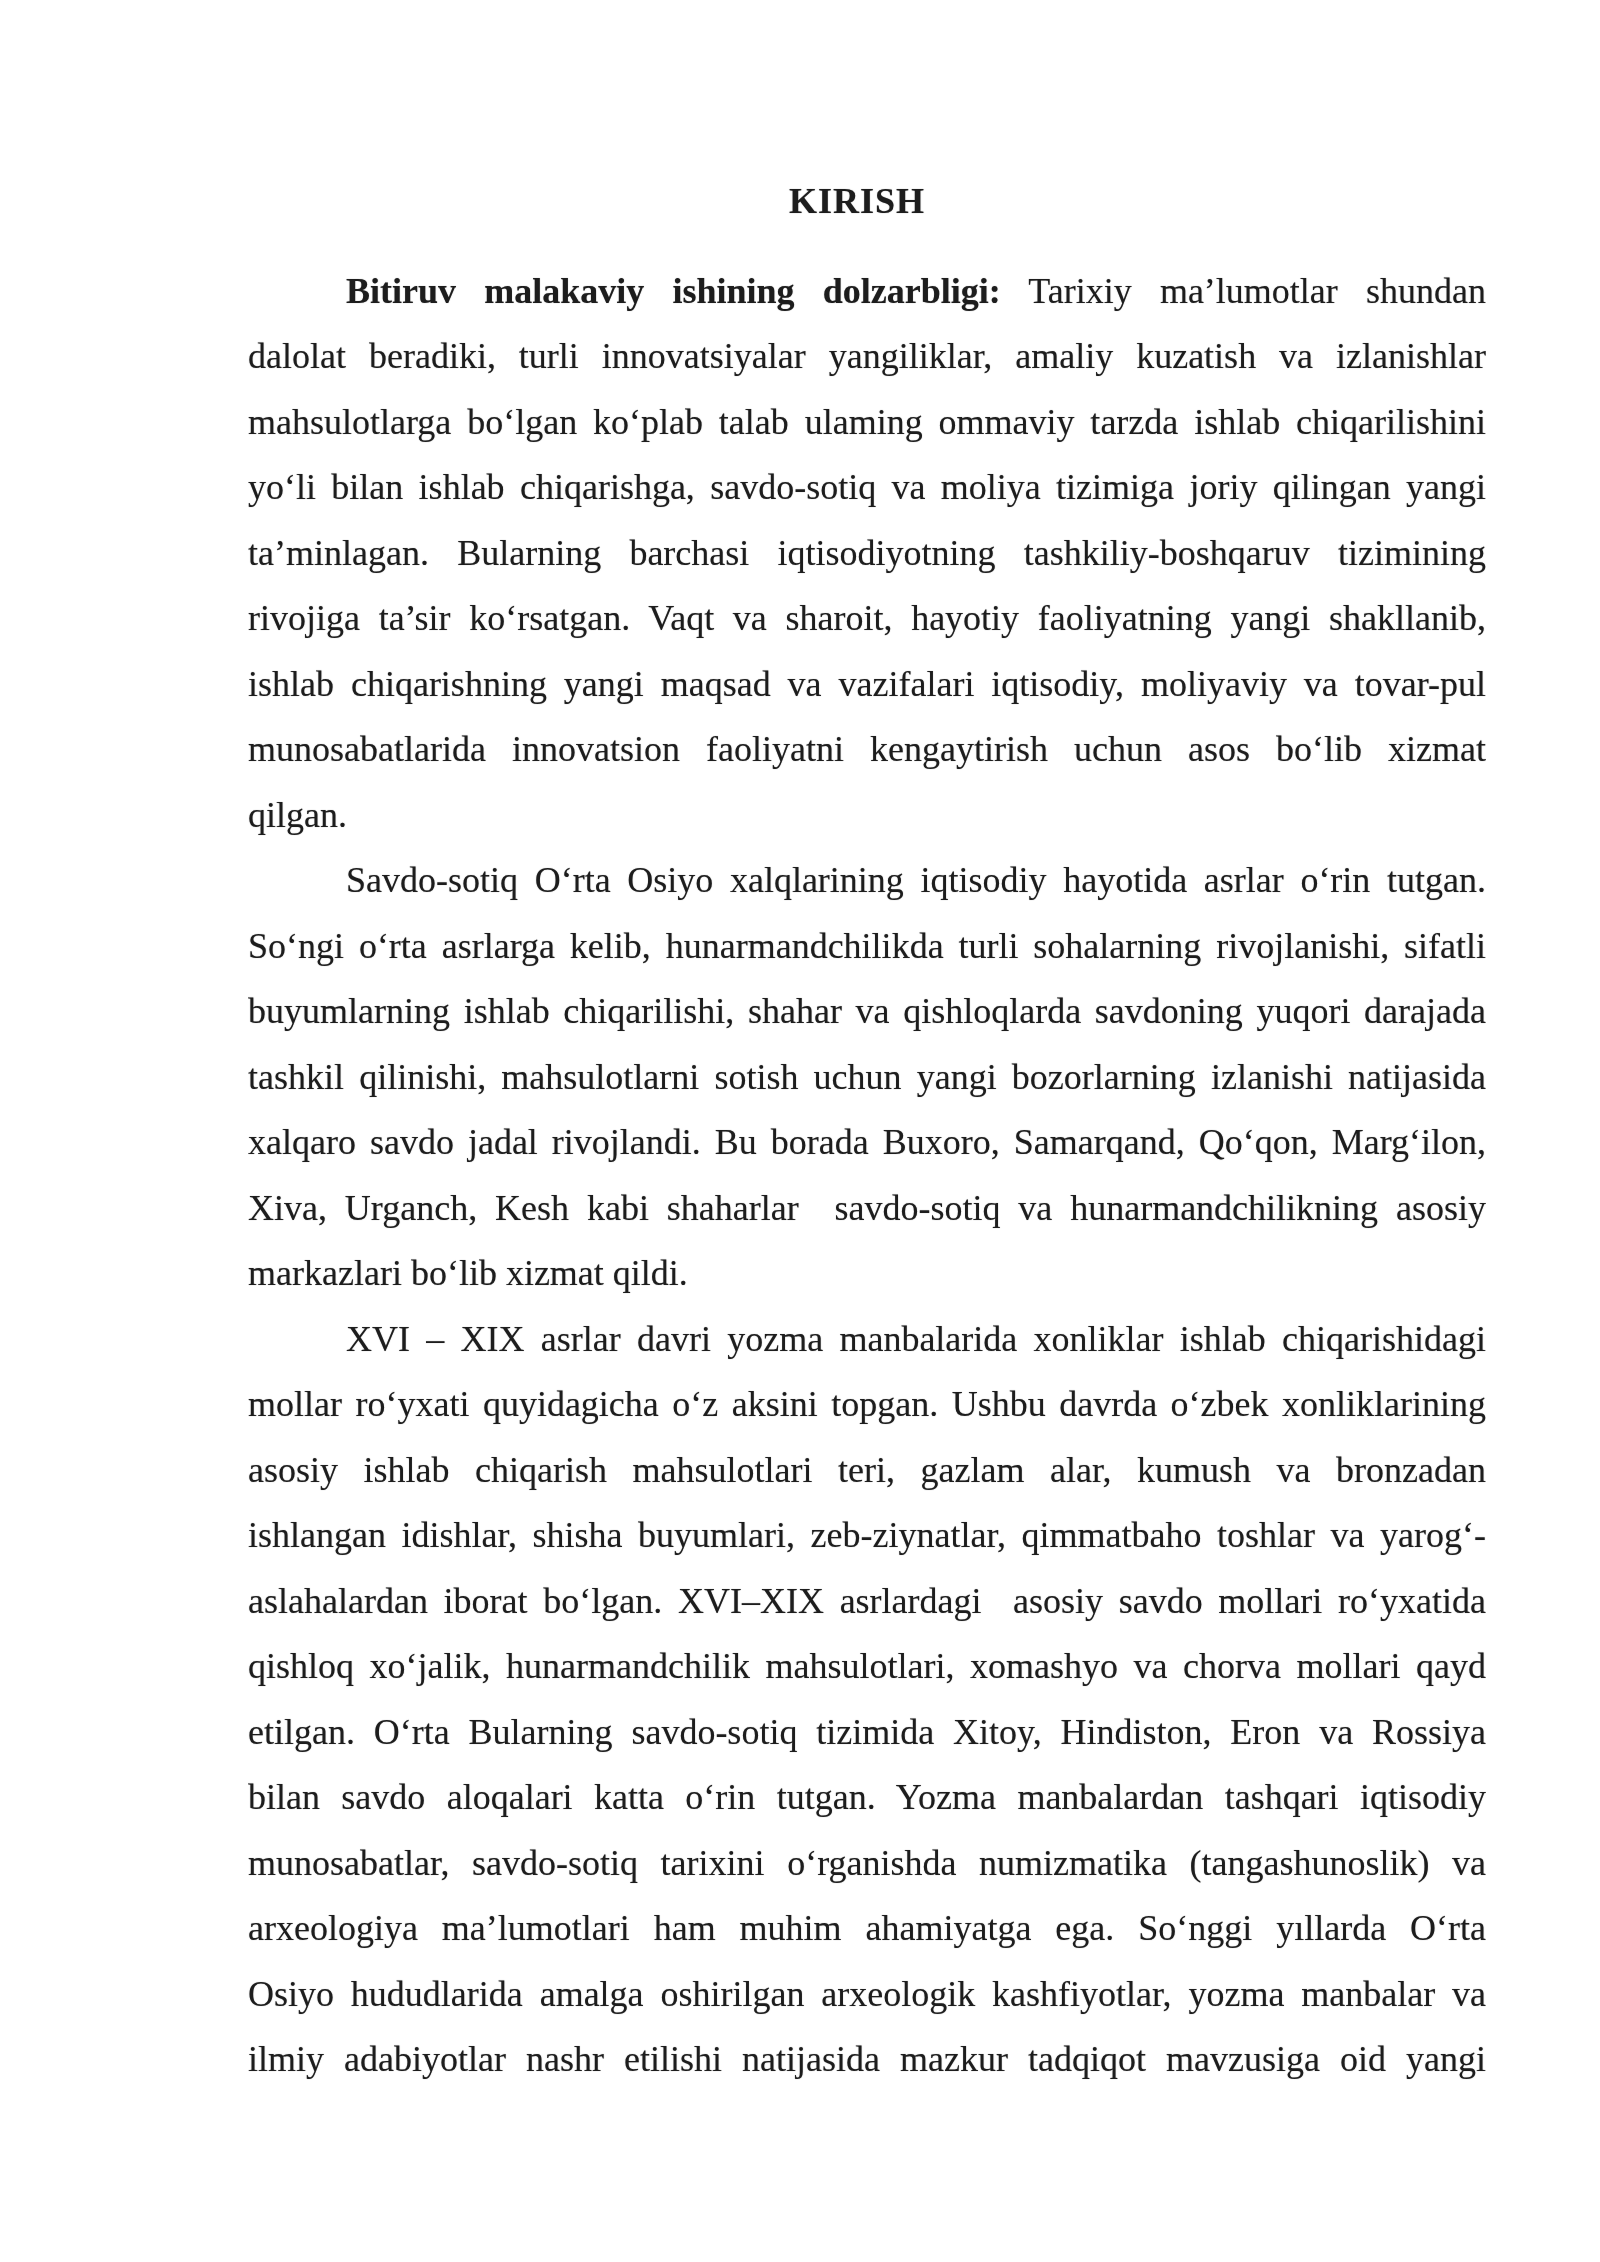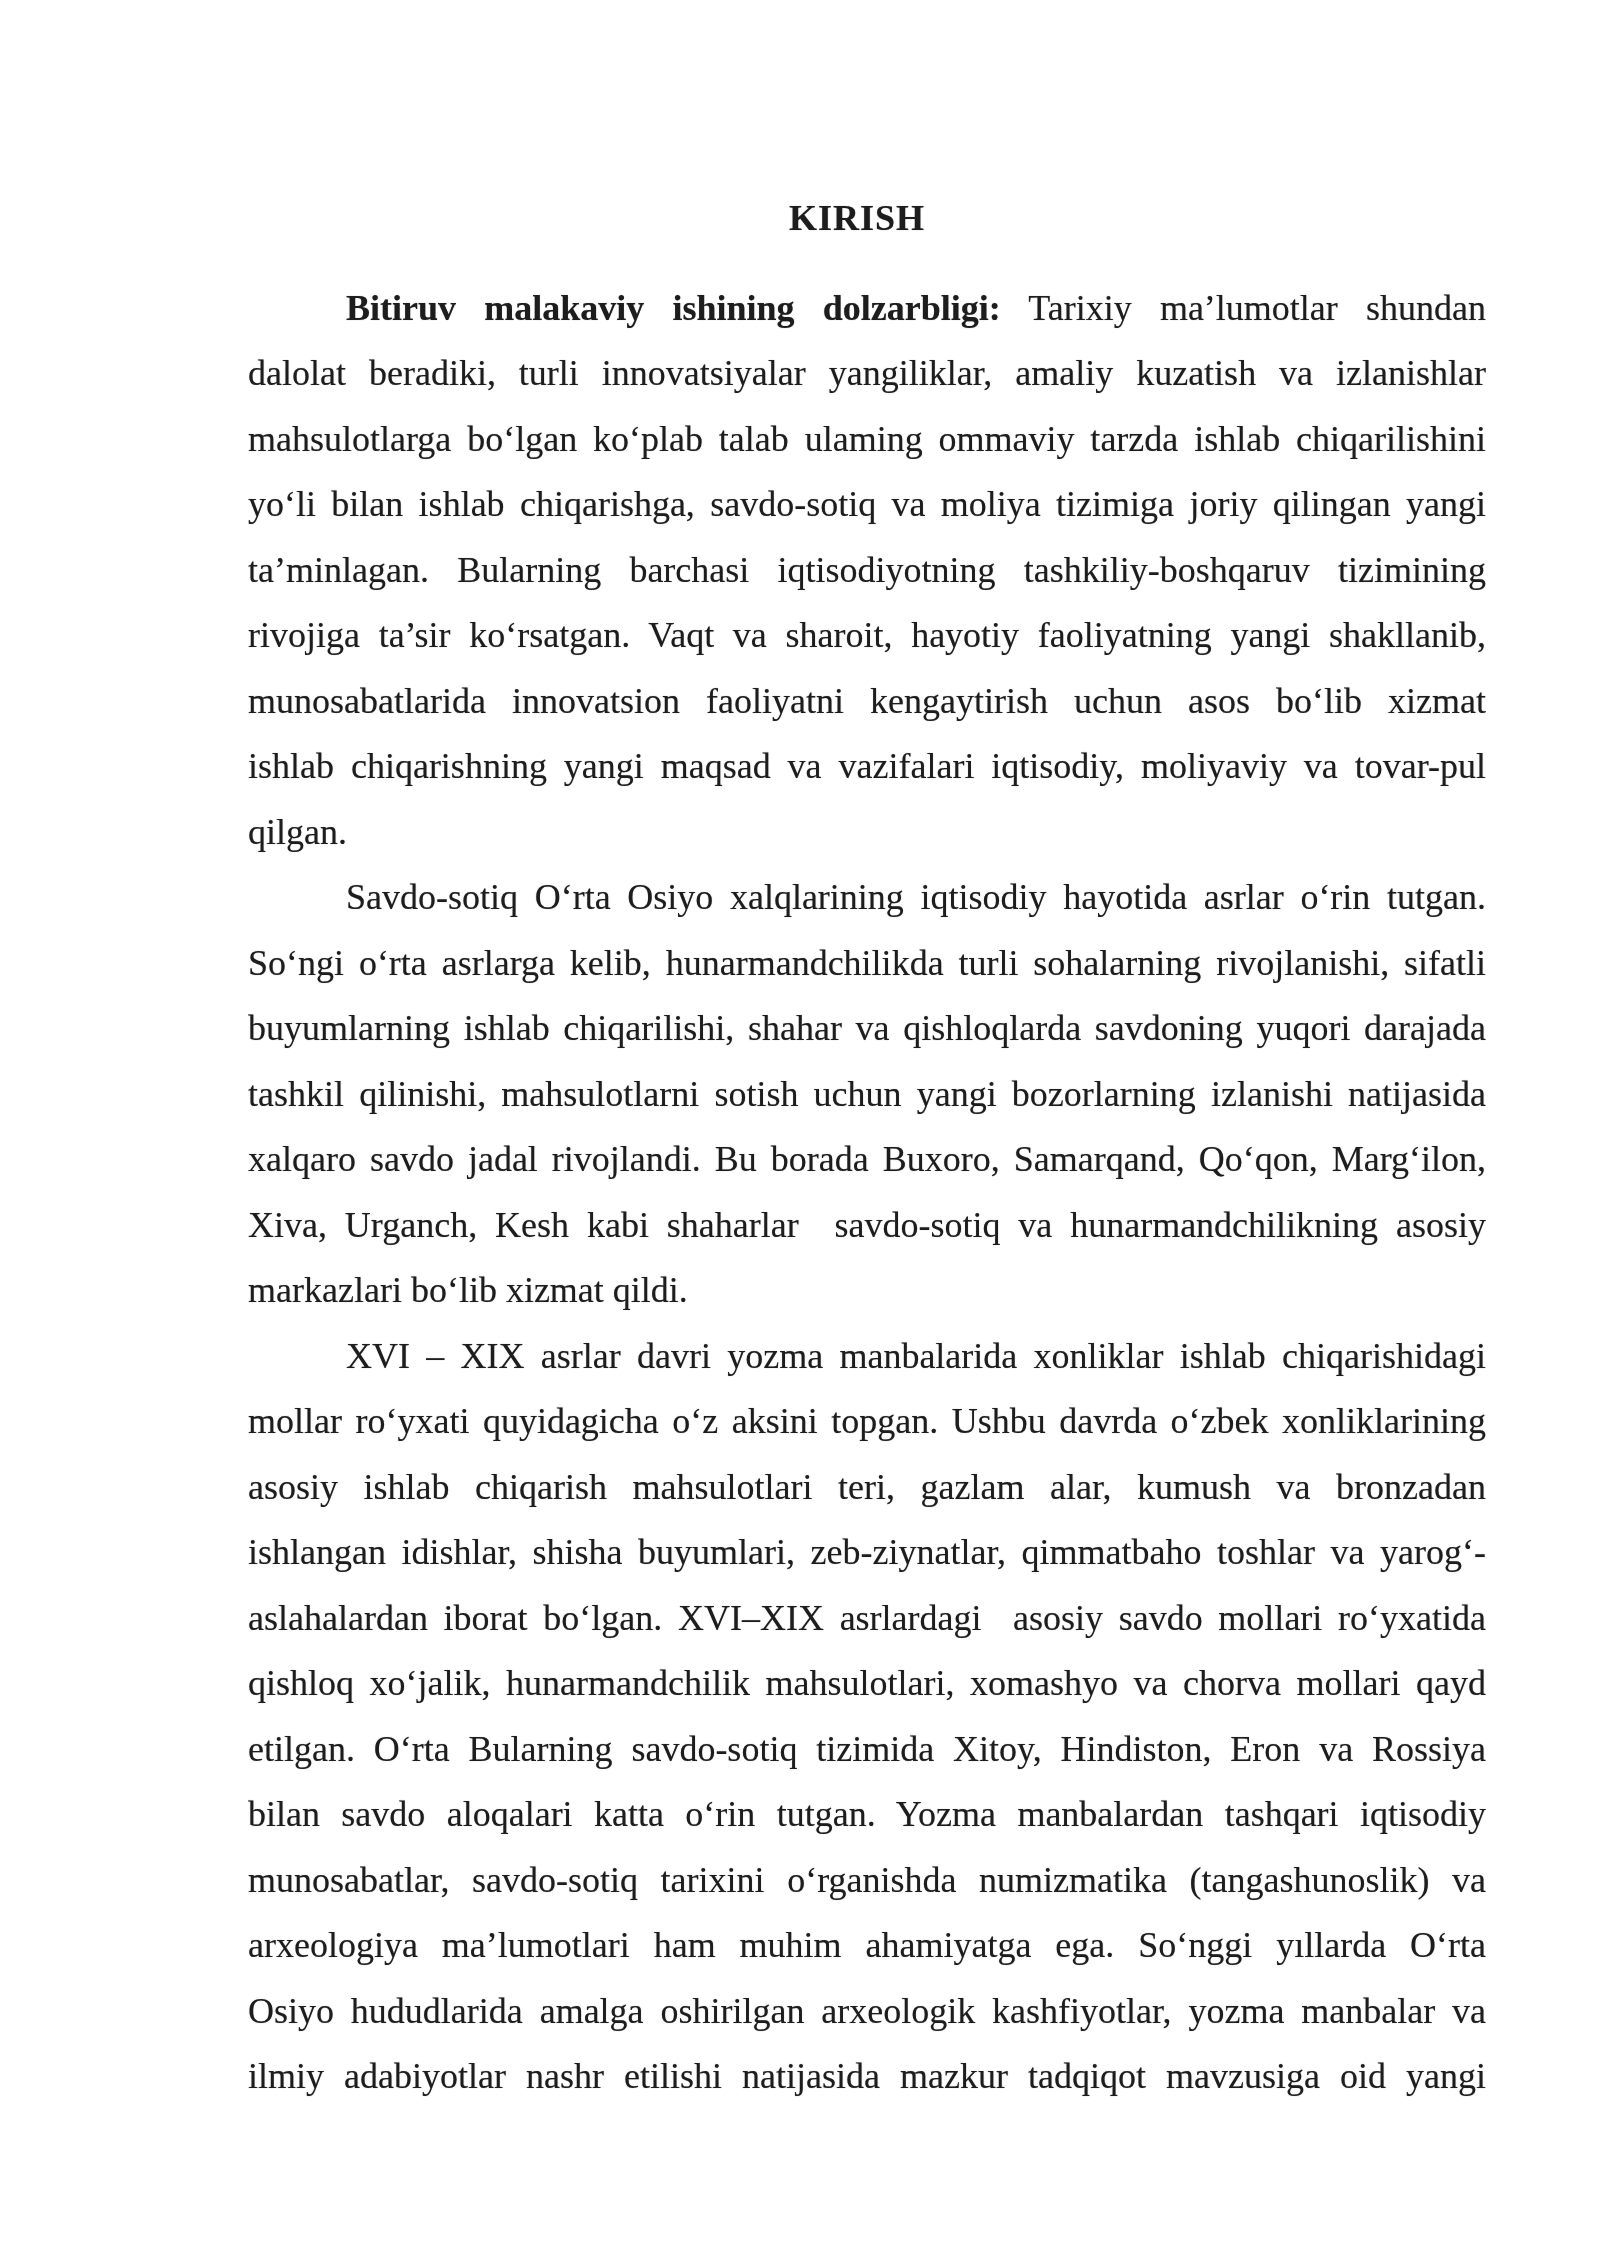--- a/index.html
+++ b/index.html
@@ -12,21 +12,21 @@
     width: 1600px;
     height: 2262px;
     background: #ffffff;
     overflow: hidden;
     font-family: "Liberation Serif", "DejaVu Serif", serif;
     color: #1d1d1d;
   }
   .text-column {
     position: absolute;
     left: 228px;
-    top: 162px;
+    top: 145px;
     width: 1258px;
   }
   .ln {
     height: 65.5px;
     line-height: 65.5px;
     font-size: 36px;
     white-space: normal;
     overflow: hidden;
     text-shadow: 0 0 1px rgba(25,25,25,0.45);
     margin-left: 20px;
@@ -67,22 +67,22 @@
 
     <h1 class="title-line">KIRISH</h1>
 
     <div class="para">
       <div class="ln jl ind"><span class="b">Bitiruv malakaviy ishining dolzarbligi:</span><span> Tarixiy ma’lumotlar shundan</span></div>
       <div class="ln jl">dalolat beradiki, turli innovatsiyalar yangiliklar, amaliy kuzatish va izlanishlar</div>
       <div class="ln jl">mahsulotlarga bo‘lgan ko‘plab talab ulaming ommaviy tarzda ishlab chiqarilishini</div>
       <div class="ln jl">yo‘li bilan ishlab chiqarishga, savdo-sotiq va moliya tizimiga joriy qilingan yangi</div>
       <div class="ln jl">ta’minlagan. Bularning barchasi iqtisodiyotning tashkiliy-boshqaruv tizimining</div>
       <div class="ln jl">rivojiga ta’sir ko‘rsatgan. Vaqt va sharoit, hayotiy faoliyatning yangi shakllanib,</div>
+      <div class="ln jl">ishlab chiqarishning yangi maqsad va vazifalari iqtisodiy, moliyaviy va tovar-pul</div>
       <div class="ln jl">munosabatlarida innovatsion faoliyatni kengaytirish uchun asos bo‘lib xizmat</div>
-      <div class="ln jl">ishlab chiqarishning yangi maqsad va vazifalari iqtisodiy, moliyaviy va tovar-pul</div>
       <div class="ln ll">qilgan.</div>
     </div>
 
     <div class="para">
       <div class="ln jl ind">Savdo-sotiq O‘rta Osiyo xalqlarining iqtisodiy hayotida asrlar o‘rin tutgan.</div>
       <div class="ln jl">So‘ngi o‘rta asrlarga kelib, hunarmandchilikda turli sohalarning rivojlanishi, sifatli</div>
       <div class="ln jl">buyumlarning ishlab chiqarilishi, shahar va qishloqlarda savdoning yuqori darajada</div>
       <div class="ln jl">tashkil qilinishi, mahsulotlarni sotish uchun yangi bozorlarning izlanishi natijasida</div>
       <div class="ln jl">xalqaro savdo jadal rivojlandi. Bu borada Buxoro, Samarqand, Qo‘qon, Marg‘ilon,</div>
       <div class="ln jl">Xiva, Urganch, Kesh kabi shaharlar&nbsp; savdo-sotiq va hunarmandchilikning asosiy</div>

